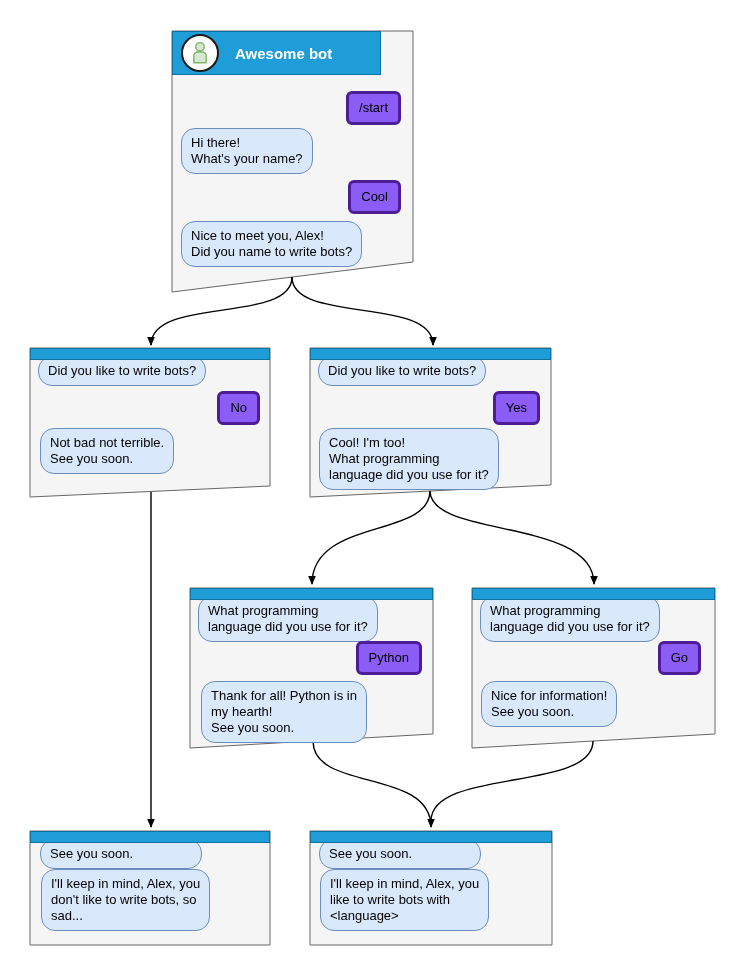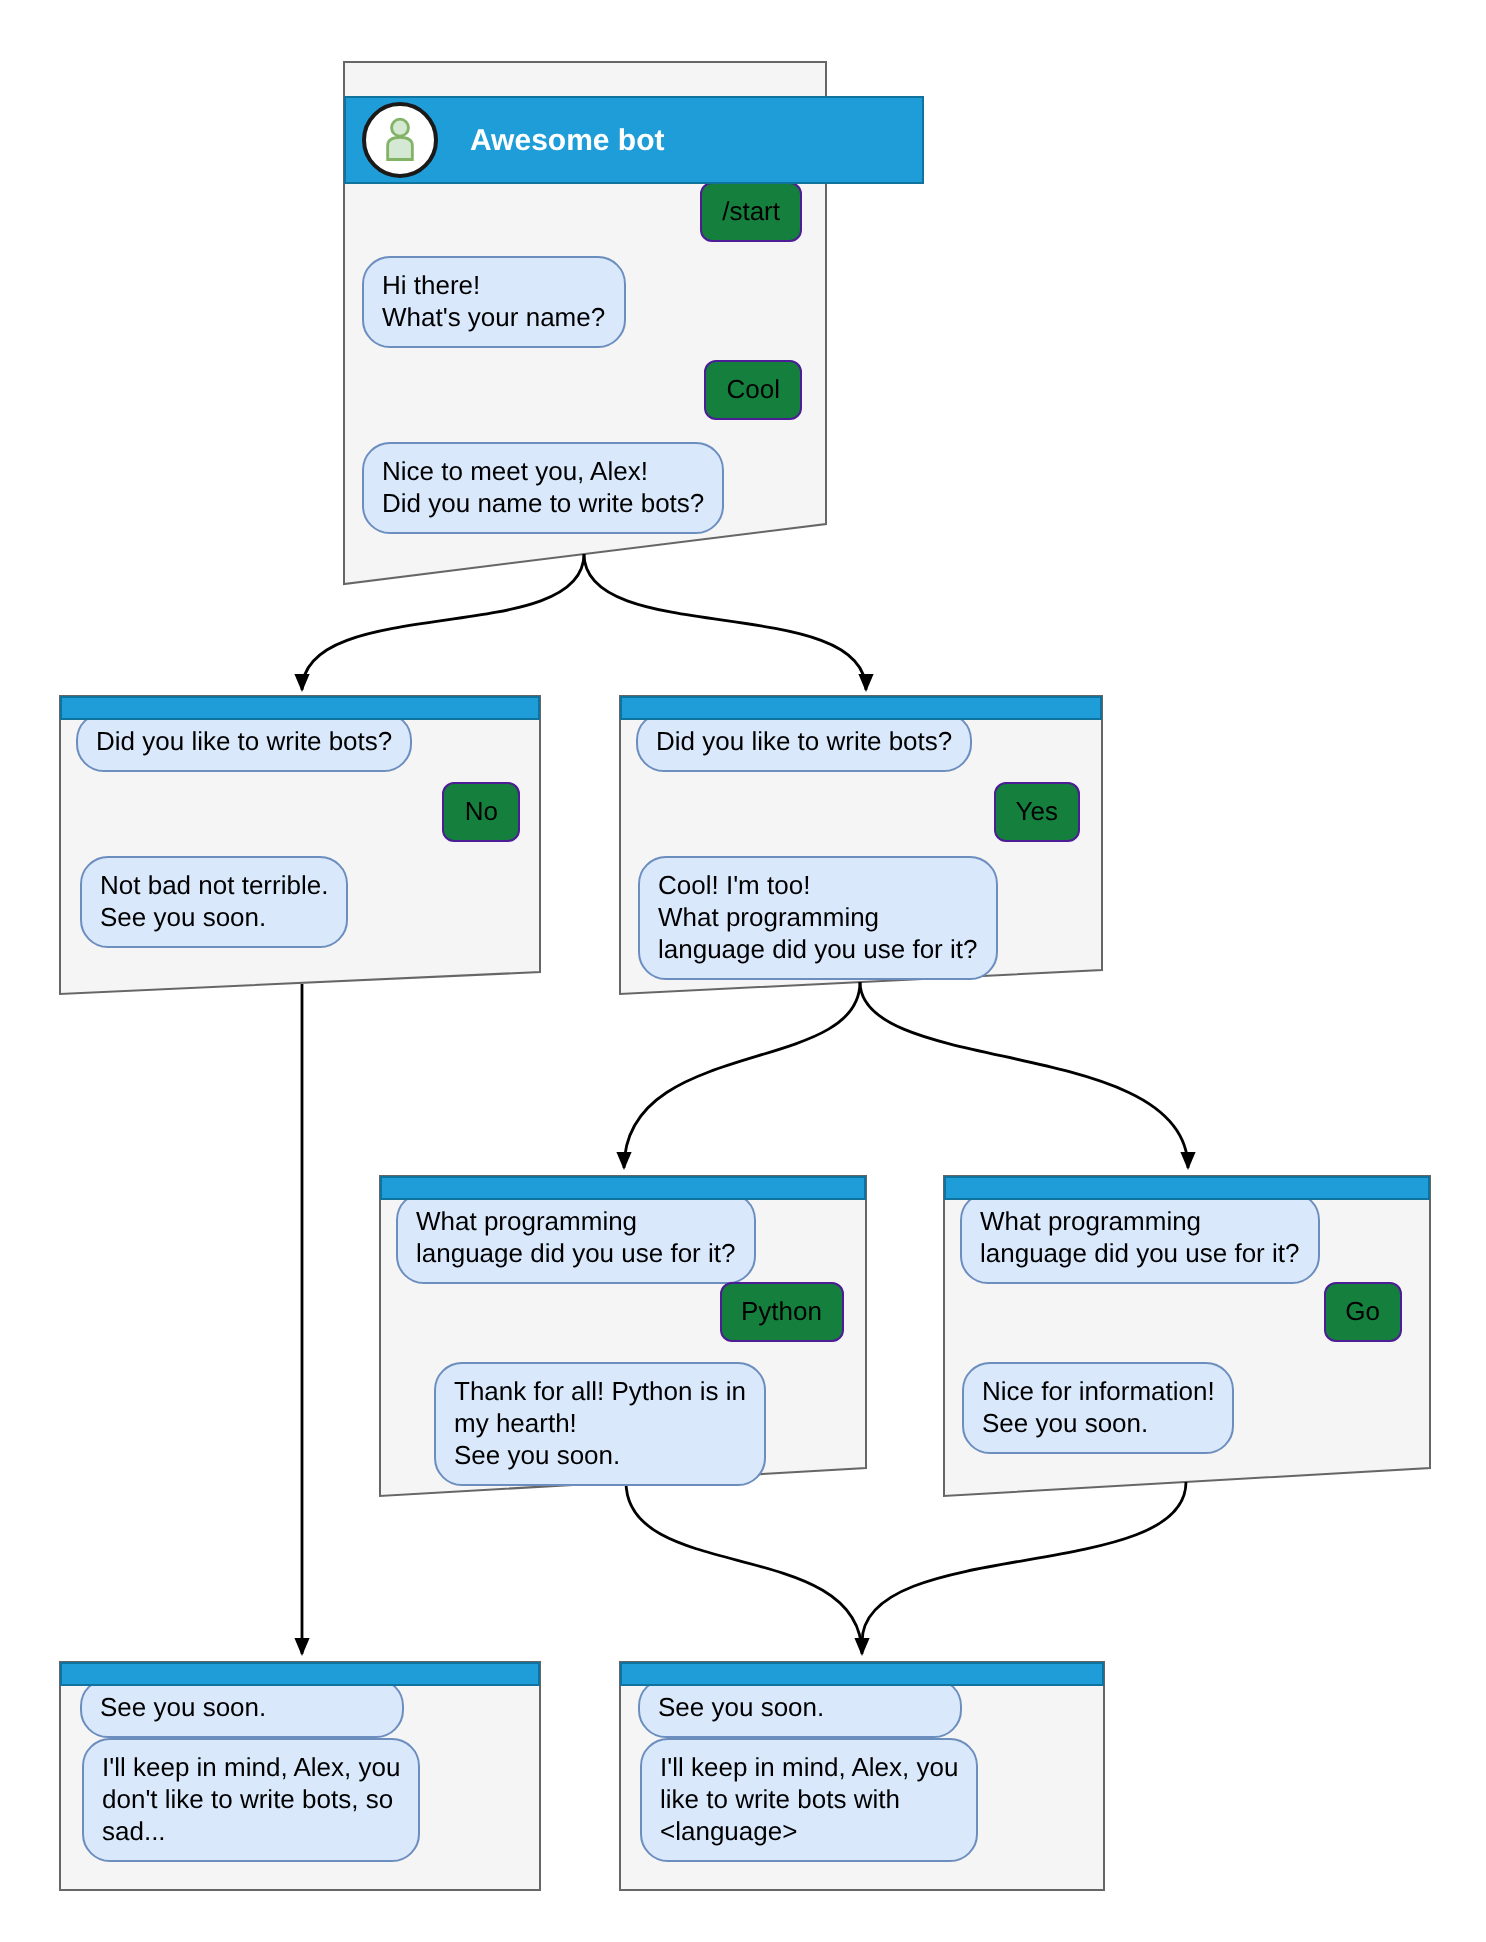--- a/index.html
+++ b/index.html
@@ -21,21 +21,21 @@
   .title{color:#fff;font-weight:bold;font-size:15px;}
   .bubble{
     position:absolute;box-sizing:border-box;z-index:1;
     font-size:13px;line-height:1.22;white-space:pre-line;
     padding:6px 9px;
   }
   .bubble.bot{
     background:#DAE8FC;border:1px solid #6C8EBF;border-radius:14px;
   }
   .bubble.user{
-    background:#15803d;border:1px solid #4c1d95;border-radius:6px;
+    background:#8b5cf6;border:3px solid #4c1d95;border-radius:6px;
     text-align:center;min-width:38px;padding:6px 10px;
   }
   .bubble.wide{width:162px;}
 </style>
 </head>
 <body>
 
 <div class="canvas">
 
   <svg class="layer" width="743" height="971" viewBox="0 0 743 971">
@@ -55,21 +55,21 @@
 
     <path d="M292,277 C292,324 151,296 151,345" fill="none" stroke="#000" stroke-width="1.4" marker-end="url(#arrowhead)"></path>
     <path d="M292,277 C292,324 433,296 433,345" fill="none" stroke="#000" stroke-width="1.4" marker-end="url(#arrowhead)"></path>
     <path d="M430,491 C430,538 312,518 312,584" fill="none" stroke="#000" stroke-width="1.4" marker-end="url(#arrowhead)"></path>
     <path d="M430,491 C430,538 594,518 594,584" fill="none" stroke="#000" stroke-width="1.4" marker-end="url(#arrowhead)"></path>
     <path d="M151,492 L151,827" fill="none" stroke="#000" stroke-width="1.4" marker-end="url(#arrowhead)"></path>
     <path d="M313,741 C313,792 431,768 431,827" fill="none" stroke="#000" stroke-width="1.4" marker-end="url(#arrowhead)"></path>
     <path d="M593,741 C593,792 431,768 431,821" fill="none" stroke="#000" stroke-width="1.4"></path>
   </svg>
 
-  <div class="hdr main" style="left:172px;top:48px;width:290px;height:44px">
+  <div class="hdr main" style="left:172px;top:31px;width:209px;height:44px">
     <span class="avatar">
       <svg width="26" height="26" viewBox="0 0 24 24">
         <circle cx="12" cy="6.3" r="3.9" fill="#D5E8D4" stroke="#82B366" stroke-width="1.3"></circle>
         <path d="M6.3 21 L6.3 14.6 Q6.3 10.8 12 10.8 Q17.7 10.8 17.7 14.6 L17.7 21 Z" fill="#D5E8D4" stroke="#82B366" stroke-width="1.3"></path>
       </svg>
     </span>
     <span class="title">Awesome bot</span>
   </div>
   <div class="bubble user" style="right:342px;top:91px">/start</div>
   <div class="bubble bot" style="left:181px;top:128px">Hi there!
@@ -88,21 +88,21 @@
   <div class="bubble bot" style="left:318px;top:356px">Did you like to write bots?</div>
   <div class="bubble user" style="right:203px;top:391px">Yes</div>
   <div class="bubble bot" style="left:319px;top:428px">Cool! I'm too!
 What programming
 language did you use for it?</div>
 
   <div class="hdr" style="left:190px;top:588px;width:243px;height:12px"></div>
   <div class="bubble bot" style="left:198px;top:596px">What programming
 language did you use for it?</div>
   <div class="bubble user" style="right:321px;top:641px">Python</div>
-  <div class="bubble bot" style="left:217px;top:681px">Thank for all! Python is in
+  <div class="bubble bot" style="left:201px;top:681px">Thank for all! Python is in
 my hearth!
 See you soon.</div>
 
   <div class="hdr" style="left:472px;top:588px;width:243px;height:12px"></div>
   <div class="bubble bot" style="left:480px;top:596px">What programming
 language did you use for it?</div>
   <div class="bubble user" style="right:42px;top:641px">Go</div>
   <div class="bubble bot" style="left:481px;top:681px">Nice for information!
 See you soon.</div>
 

